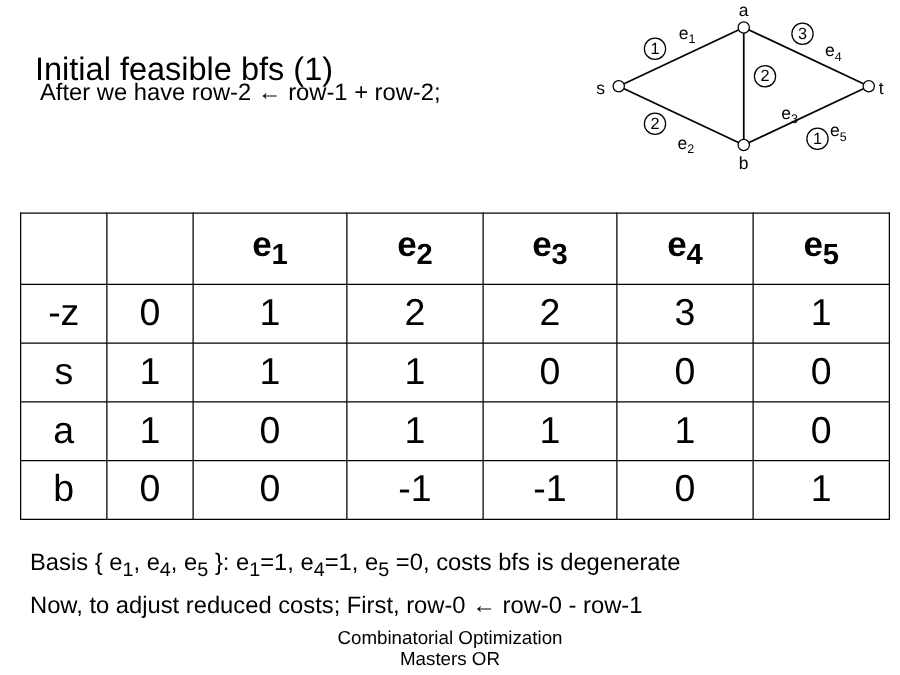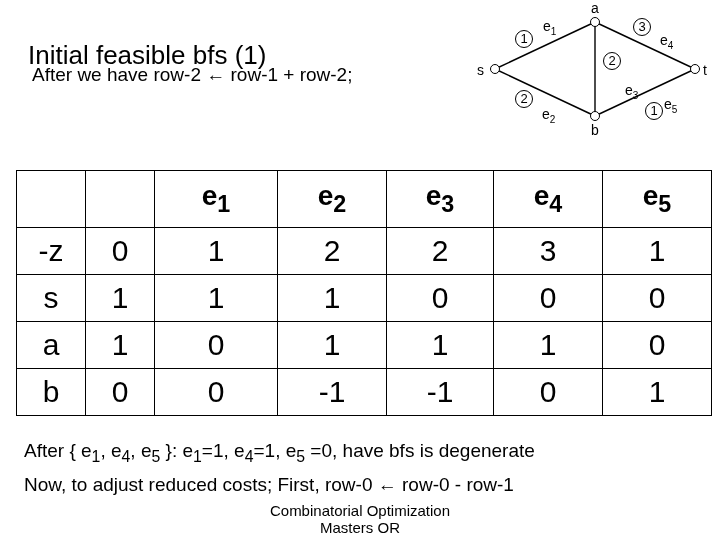--- a/index.html
+++ b/index.html
@@ -116,21 +116,21 @@
     <td class="c2 bodycell">0</td>
     <td class="c3 bodycell">-1</td>
     <td class="c4 bodycell">-1</td>
     <td class="c5 bodycell">0</td>
     <td class="c6 bodycell">1</td>
   </tr>
 </tbody>
     </table>
 
 <div class="line1">
-  <span>After { e</span><sub>1</sub><span>, e</span><sub>4</sub><span>, e</span><sub>5</sub><span> }:   e</span><sub>1</sub><span>=1, e</span><sub>4</sub><span>=1, e</span><sub>5</sub><span> =0, have bfs is degenerate</span>
+  <span>Basis { e</span><sub>1</sub><span>, e</span><sub>4</sub><span>, e</span><sub>5</sub><span> }:   e</span><sub>1</sub><span>=1, e</span><sub>4</sub><span>=1, e</span><sub>5</sub><span> =0, costs bfs is degenerate</span>
 </div>
 <div class="line2">Now, to adjust reduced costs; First, row-0 ← row-0 - row-1</div>
 
 <div class="footer">
   <span>Combinatorial Optimization</span><br><span>Masters OR</span>
 </div>
 
 </div>
 
 </body></html>

